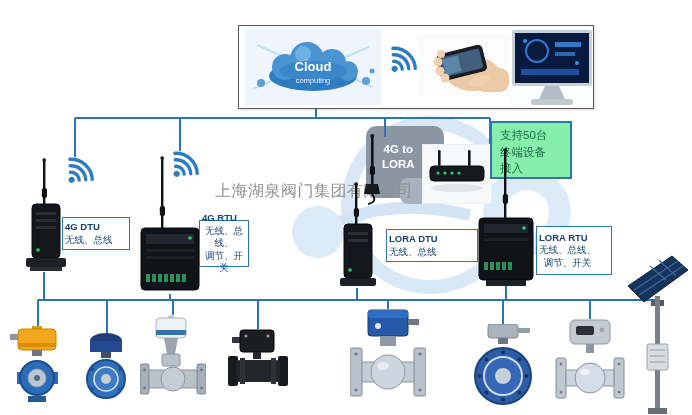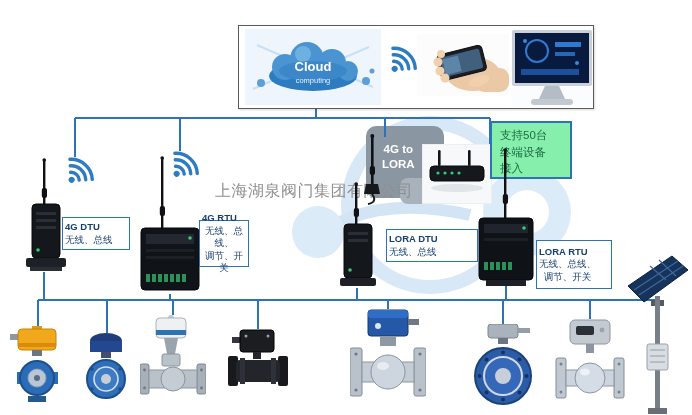--- a/index.html
+++ b/index.html
@@ -237,21 +237,21 @@
     <rect x="8" y="90" width="44" height="3" fill="#1b2027"></rect>
     <rect x="8" y="114" width="4" height="8" fill="#2c9158"></rect>
     <rect x="14" y="114" width="4" height="8" fill="#2c9158"></rect>
     <rect x="20" y="114" width="4" height="8" fill="#2c9158"></rect>
     <rect x="26" y="114" width="4" height="8" fill="#2c9158"></rect>
     <rect x="32" y="114" width="4" height="8" fill="#2c9158"></rect>
     <circle cx="48" cy="80" r="1.8" fill="#37c873"></circle>
     <rect x="10" y="132" width="40" height="6" fill="#1d2127"></rect>
   </svg>
 
-  <div class="abs label-box" style="left:536px;top:240px;width:76px;height:49px">
+  <div class="abs label-box" style="left:536px;top:226px;width:76px;height:49px">
     <div class="lb-title">LORA RTU</div>
     <div class="lb-desc preline">无线、总线、
 调节、开关</div>
   </div>
 
   <svg class="abs" style="left:8px;top:326px" width="60" height="84" viewBox="0 0 60 84">
     <rect x="2" y="8" width="10" height="6" fill="#8f969e"></rect>
     <rect x="24" y="0" width="10" height="4" fill="#e09a12"></rect>
     <rect x="10" y="3" width="38" height="21" rx="4" fill="#f2a81d" stroke="#c58508"></rect>
     <rect x="10" y="17" width="38" height="4" fill="#d98b0a"></rect>

